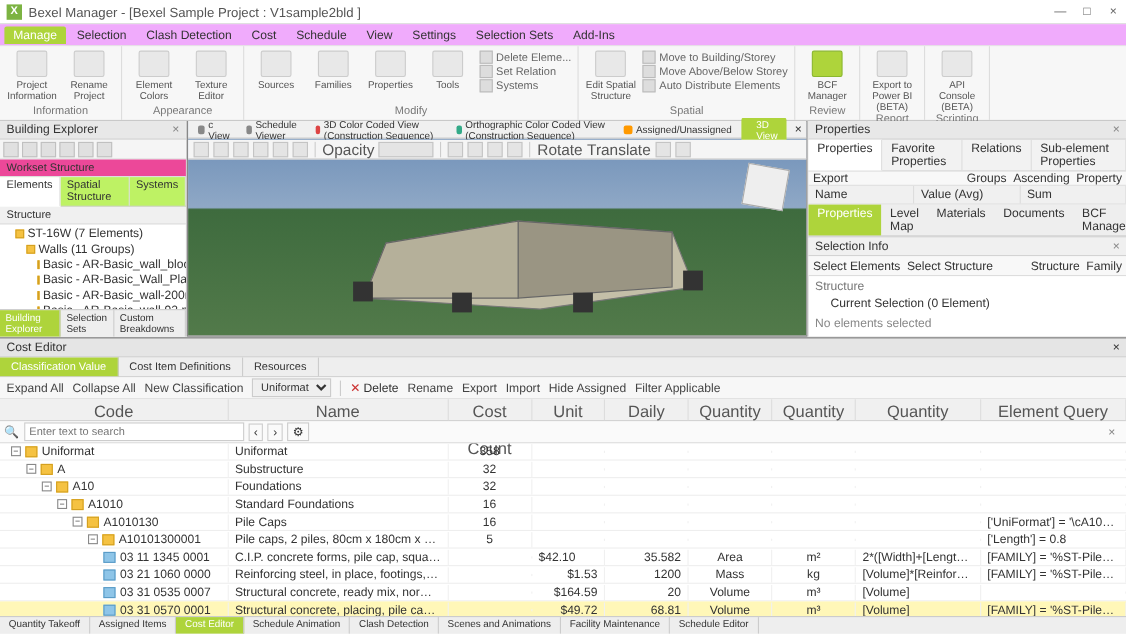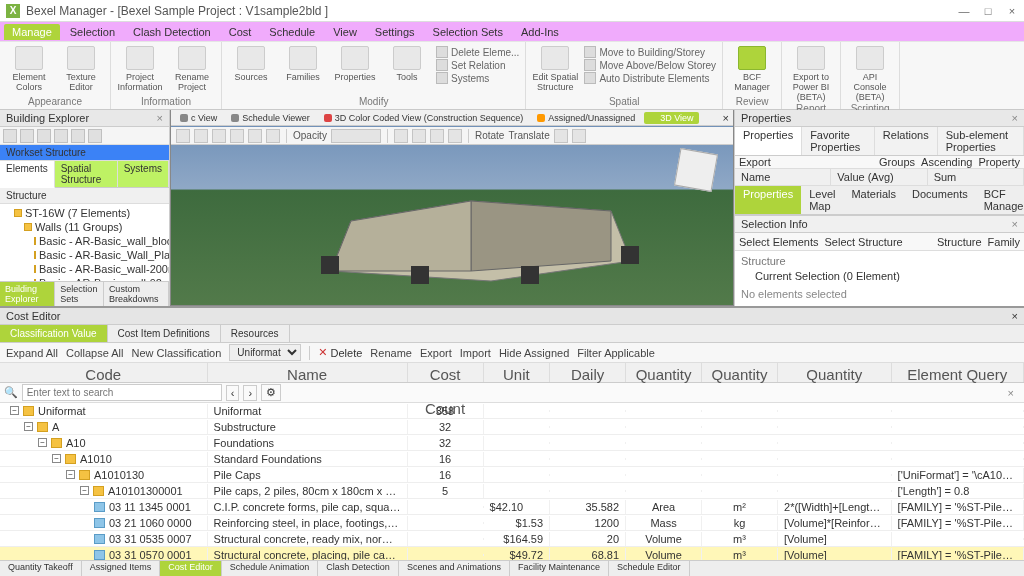--- a/index.html
+++ b/index.html
@@ -38,21 +38,21 @@
 .bottom-tabs{display:flex;background:#eee;border-top:1px solid #ccc}
 .bottom-tabs .bt{padding:2px 5px;font-size:9px;cursor:pointer;border-right:1px solid #ccc}
 .bottom-tabs .bt.active{background:#aed43b;color:#fff}
 .viewport{flex:1;position:relative;background:linear-gradient(#6a8cb5 0%,#8fa8c6 40%,#3e6b3e 41%,#527a4a 100%);border:1px solid #888}
 .view-tabs{position:absolute;top:-1px;left:0;right:0;background:#f0f0f0;height:16px;display:flex;gap:4px;padding:0 4px;border-bottom:1px solid #ccc;align-items:center}
 .view-tabs .vt{font-size:9px;padding:1px 5px;cursor:pointer;display:flex;align-items:center;gap:3px}
 .view-tabs .vt.active{background:#aed43b;color:#fff;border-radius:2px}
 .vt .dot{width:8px;height:8px;border-radius:2px}
 .view-toolbar{position:absolute;top:16px;left:0;right:0;height:18px;background:#f5f5f5;display:flex;align-items:center;gap:4px;padding:0 5px;border-bottom:1px solid #ccc}
 .view-toolbar .ic{width:14px;height:14px;background:#e4e4e4;border:1px solid #c4c4c4;cursor:pointer}
-.view-toolbar .txt{font-size:10px;color:#555}
+.view-toolbar .txt{font-size:14px;color:#555}
 .view-toolbar .sep{width:1px;height:14px;background:#ccc;margin:0 2px}
 .building{position:absolute;top:60px;left:120px;width:380px;height:120px}
 .cube{position:absolute;top:40px;right:18px;width:38px;height:38px;background:#eee;border:1px solid #aaa;transform:rotate(10deg)}
 .right-panel{width:290px;background:#fff;border-left:1px solid #ccc;display:flex;flex-direction:column}
 .prop-tabs{display:flex;background:#f2f2f2;border-bottom:1px solid #ccc;font-size:10px}
 .prop-tabs .pt{padding:2px 8px;cursor:pointer;border-right:1px solid #ddd}
 .prop-tabs .pt.active{background:#fff}
 .prop-toolbar{height:18px;background:#f8f8f8;border-bottom:1px solid #ddd;display:flex;align-items:center;padding:0 4px;gap:6px;font-size:10px}
 .prop-grid{flex:1;background:#fff;font-size:10px}
 .prop-grid .hdr{display:flex;background:#f0f0f0;border-bottom:1px solid #ddd}
@@ -117,44 +117,44 @@
     <div class="tab">Cost</div>
     <div class="tab">Schedule</div>
     <div class="tab">View</div>
     <div class="tab">Settings</div>
     <div class="tab">Selection Sets</div>
     <div class="tab">Add-Ins</div>
   </div>
 
 <div class="ribbon">
   <div class="group">
+      <div class="group-body" id="g-info">
+        <div class="rbtn">
+          <div class="ic"></div>
+          <div class="lbl">Project Information</div>
+        </div>
+        <div class="rbtn">
+          <div class="ic"></div>
+          <div class="lbl">Rename Project</div>
+        </div>
+      </div>
+      <div class="group-label">Information</div>
+    </div>
+  <div class="group">
       <div class="group-body" id="g-app">
         <div class="rbtn">
           <div class="ic"></div>
           <div class="lbl">Element Colors</div>
         </div>
         <div class="rbtn">
           <div class="ic"></div>
           <div class="lbl">Texture Editor</div>
         </div>
       </div>
       <div class="group-label">Appearance</div>
-    </div>
-  <div class="group">
-      <div class="group-body" id="g-info">
-        <div class="rbtn">
-          <div class="ic"></div>
-          <div class="lbl">Project Information</div>
-        </div>
-        <div class="rbtn">
-          <div class="ic"></div>
-          <div class="lbl">Rename Project</div>
-        </div>
-      </div>
-      <div class="group-label">Information</div>
     </div>
   <div class="group">
       <div class="group-body" id="g-mod">
         <div class="rbtn">
           <div class="ic"></div>
           <div class="lbl">Sources</div>
         </div>
         <div class="rbtn">
           <div class="ic"></div>
           <div class="lbl">Families</div>
@@ -225,21 +225,21 @@
         <span class="x">×</span>
       </div>
     <div class="toolbar-strip">
       <div class="ic"></div>
         <div class="ic"></div>
         <div class="ic"></div>
         <div class="ic"></div>
         <div class="ic"></div>
         <div class="ic"></div>
     </div>
-    <div style="padding:2px 6px;font-size:10px;background:#3b82f6;border-bottom:1px solid #ddd">Workset Structure</div>
+    <div style="padding:2px 6px;font-size:10px;background:#ec4899;border-bottom:1px solid #ddd">Workset Structure</div>
     <div class="sub-tabs" id="exp-subtabs">
         <div class="st active">Elements</div>
         <div class="st">Spatial Structure</div>
         <div class="st">Systems</div>
       </div>
     <div style="padding:2px 6px;font-size:10px;background:#f0f0f0;border-bottom:1px solid #ddd">Structure</div>
     <div class="tree" id="tree">
         <div class="node" style="padding-left:12px"><span class="bullet"></span>ST-16W (7 Elements)</div>
         <div class="node" style="padding-left:22px"><span class="bullet"></span>Walls (11 Groups)</div>
         <div class="node" style="padding-left:32px"><span class="bullet"></span>Basic - AR-Basic_wall_block-190 mm (4...</div>
@@ -252,20 +252,21 @@
         <div class="bt">Selection Sets</div>
         <div class="bt">Custom Breakdowns</div>
       </div>
   </div>
 
   <div class="viewport">
     <div class="view-tabs" id="view-tabs">
         <div class="vt"><span class="dot" style="background:#888"></span>c View</div>
         <div class="vt"><span class="dot" style="background:#888"></span>Schedule Viewer</div>
         <div class="vt"><span class="dot" style="background:#d44"></span>3D Color Coded View (Construction Sequence)</div>
+        <div class="vt"><span class="dot" style="background:#3a8"></span>Orthographic Color Coded View (Construction Sequence)</div>
         <div class="vt"><span class="dot" style="background:#f90"></span>Assigned/Unassigned</div>
         <div class="vt active"><span class="dot" style="background:#aed43b"></span>3D View</div>
         <span style="flex:1"></span>
         <span class="x" style="cursor:pointer">×</span>
       </div>
     <div class="view-toolbar">
       <div class="ic"></div>
         <div class="ic"></div>
         <div class="ic"></div>
         <div class="ic"></div>

